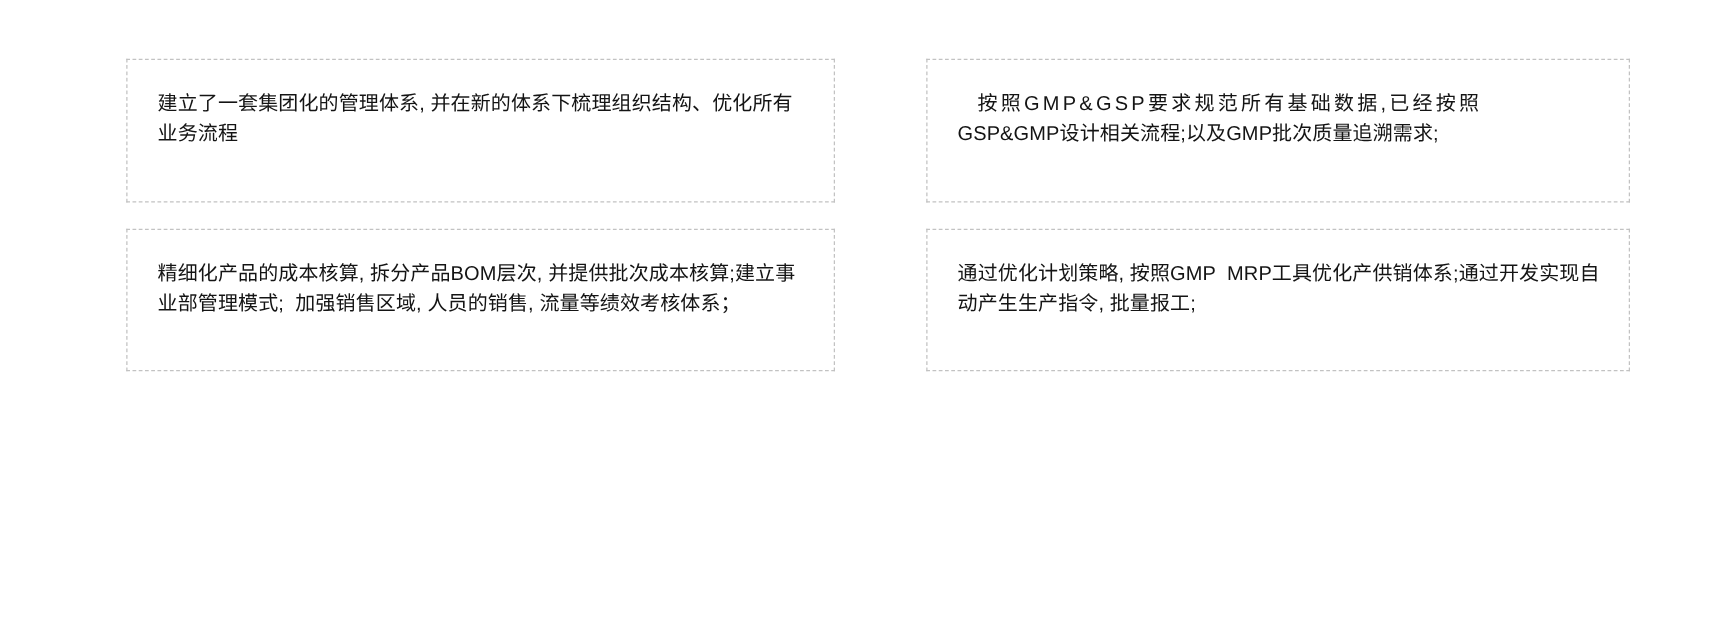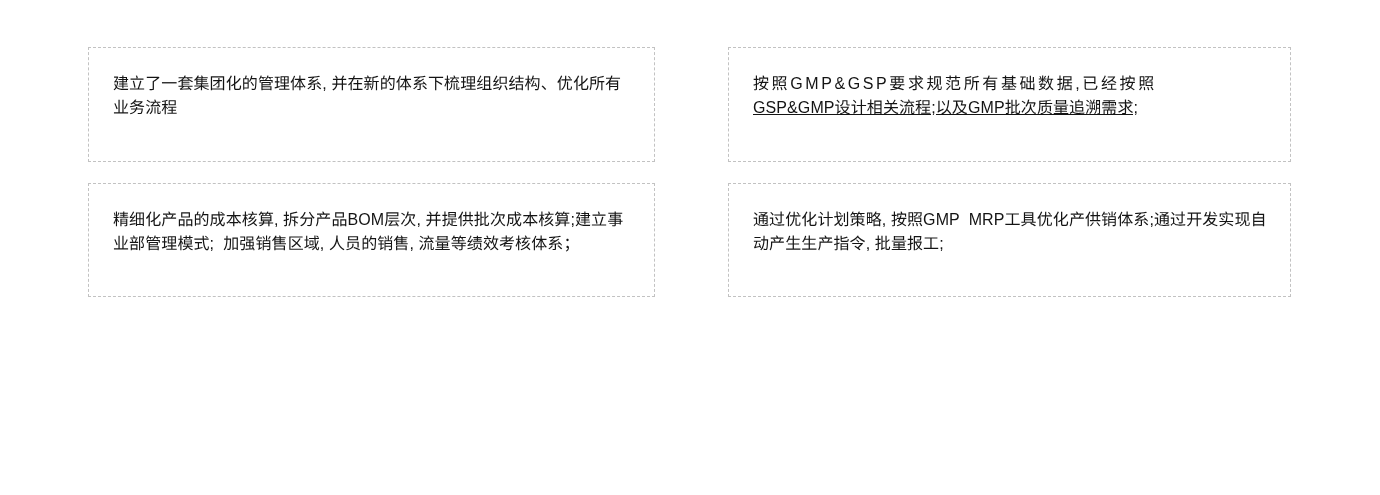--- a/index.html
+++ b/index.html
@@ -18,21 +18,21 @@
 
   .board {
     position: relative;
     width: 1380px;
     height: 495px;
     box-sizing: border-box;
   }
 
   .grid {
     position: absolute;
-    left: 88px;
+    left: 101px;
     top: 47px;
     width: 1203px;
     height: 393px;
     display: grid;
     grid-template-columns: 567px 1fr;
     grid-template-rows: 115px 114px 122px;
     column-gap: 73px;
     row-gap: 21px;
   }
 
@@ -56,25 +56,25 @@
     font-weight: 400;
   }
 
   
   .card-spread .card-text {
     letter-spacing: 0.2px;
   }
   .card-spread .line-spread {
     letter-spacing: 2.6px;
     display: block;
+    margin-left: 16px;
   }
   .card-spread .line-normal {
     letter-spacing: 0.1px;
     display: block;
-    text-decoration: underline;
   }
 </style>
 </head>
 <body>
 
 <div class="board">
   <div class="grid">
 
     <div class="card">
       <p class="card-text">建立了一套集团化的管理体系, 并在新的体系下梳理组织结构、优化所有业务流程</p>

